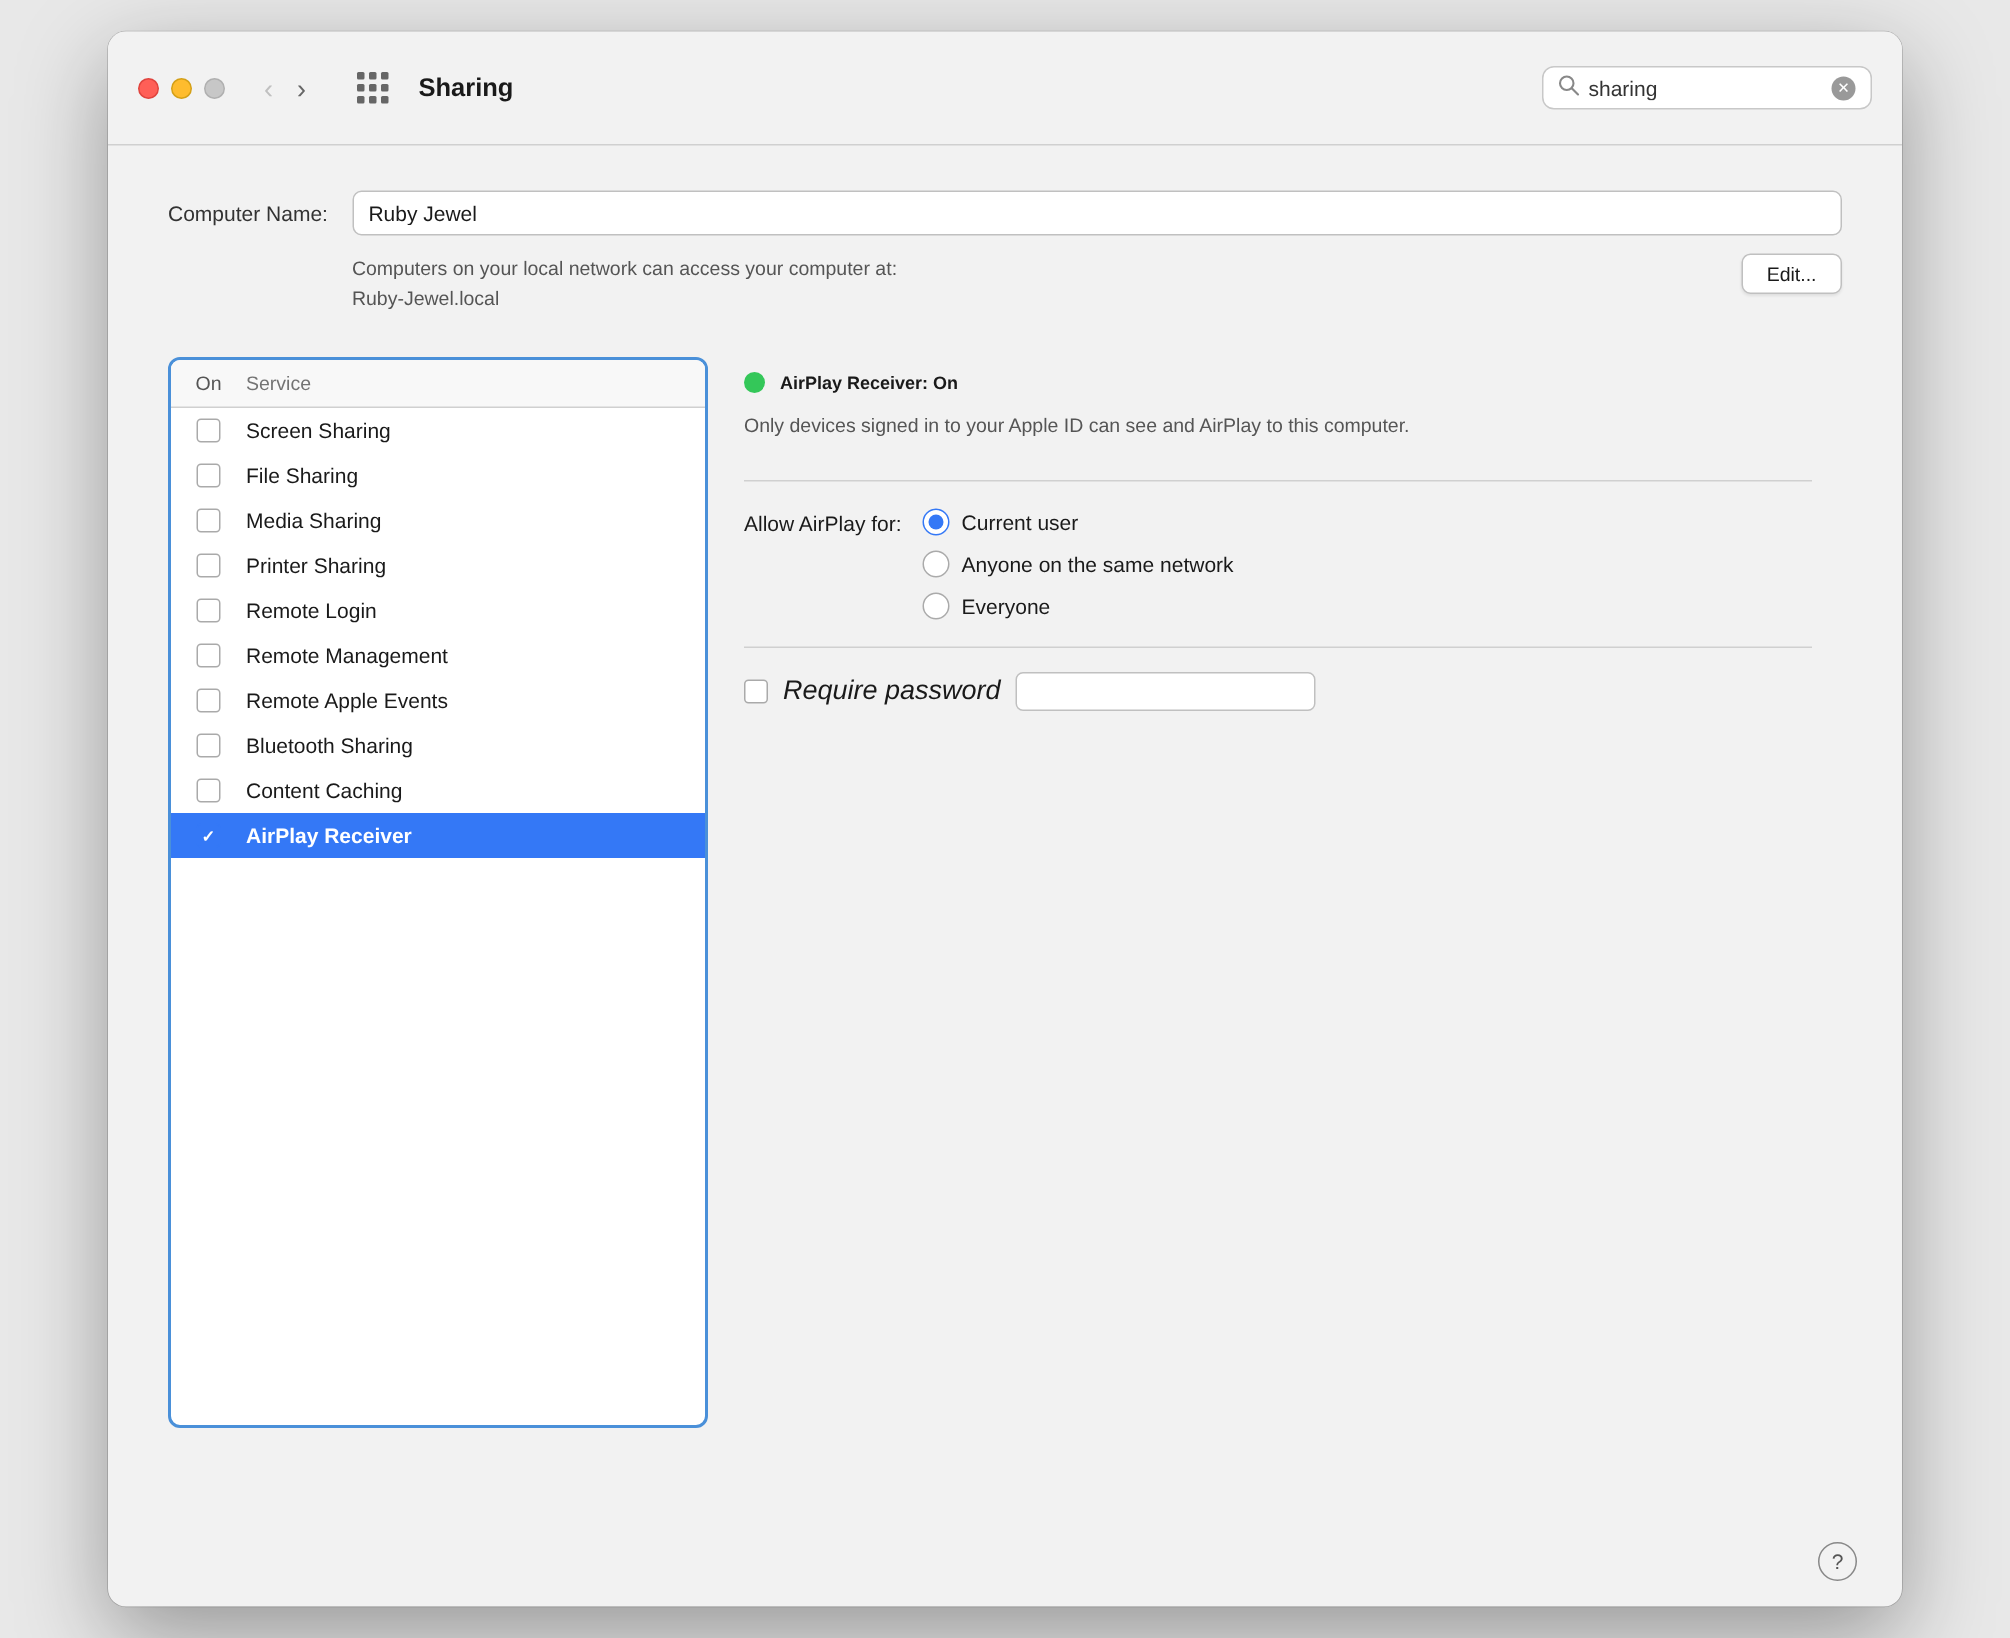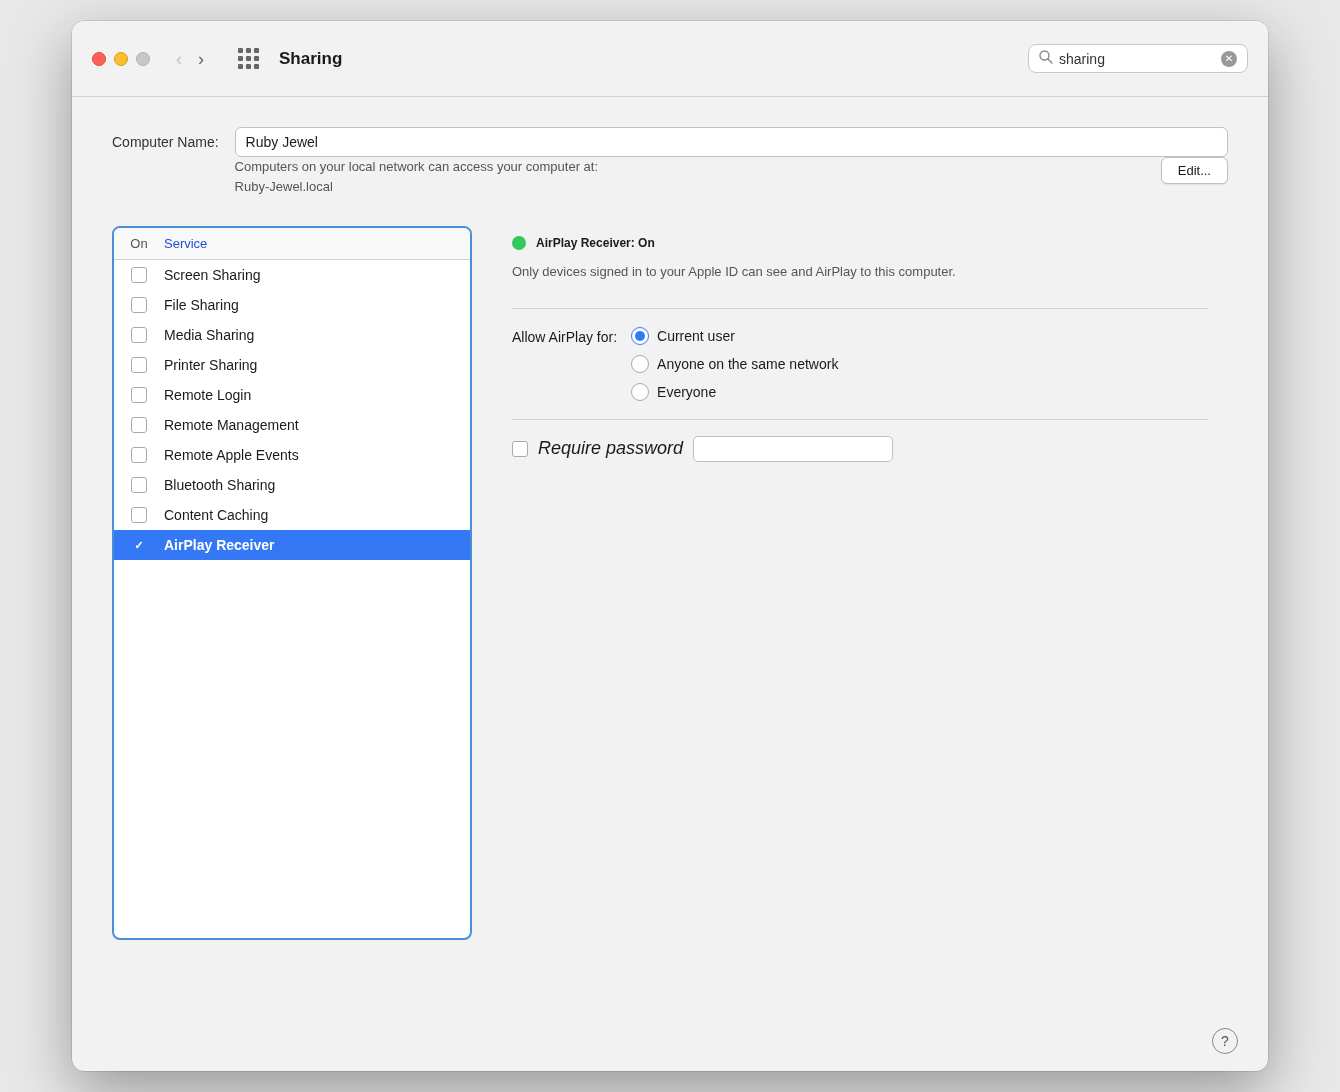--- a/index.html
+++ b/index.html
@@ -164,21 +164,21 @@
 
     .computer-name-input {
       width: 100%;
       border: 1px solid #c0c0c0;
       border-radius: 6px;
       padding: 6px 10px;
       font-size: 14px;
       color: #1a1a1a;
       background: white;
       outline: none;
-      margin-bottom: 0;
+      margin-bottom: 12px;
     }
 
     .computer-name-desc {
       display: flex;
       align-items: flex-start;
       justify-content: space-between;
       gap: 20px;
     }
 
     .computer-name-desc-text {
@@ -195,21 +195,21 @@
       font-size: 13px;
       cursor: pointer;
       white-space: nowrap;
       color: #1a1a1a;
       box-shadow: 0 1px 2px rgba(0,0,0,0.08);
     }
 
     
     .main-panel {
       display: flex;
-      gap: 20px;
+      gap: 4px;
       height: calc(100% - 140px);
     }
 
     
     .services-list {
       width: 360px;
       flex-shrink: 0;
       border: 2px solid #4a90d9;
       border-radius: 8px;
       background: white;
@@ -228,21 +228,21 @@
 
     .services-header-on {
       font-size: 13px;
       color: #555;
       text-align: center;
       font-weight: 500;
     }
 
     .services-header-service {
       font-size: 13px;
-      color: #1d4ed8;
+      color: #737373;
       font-weight: 500;
     }
 
     .services-rows {
       flex: 1;
       overflow-y: auto;
     }
 
     .service-row {
       display: grid;

